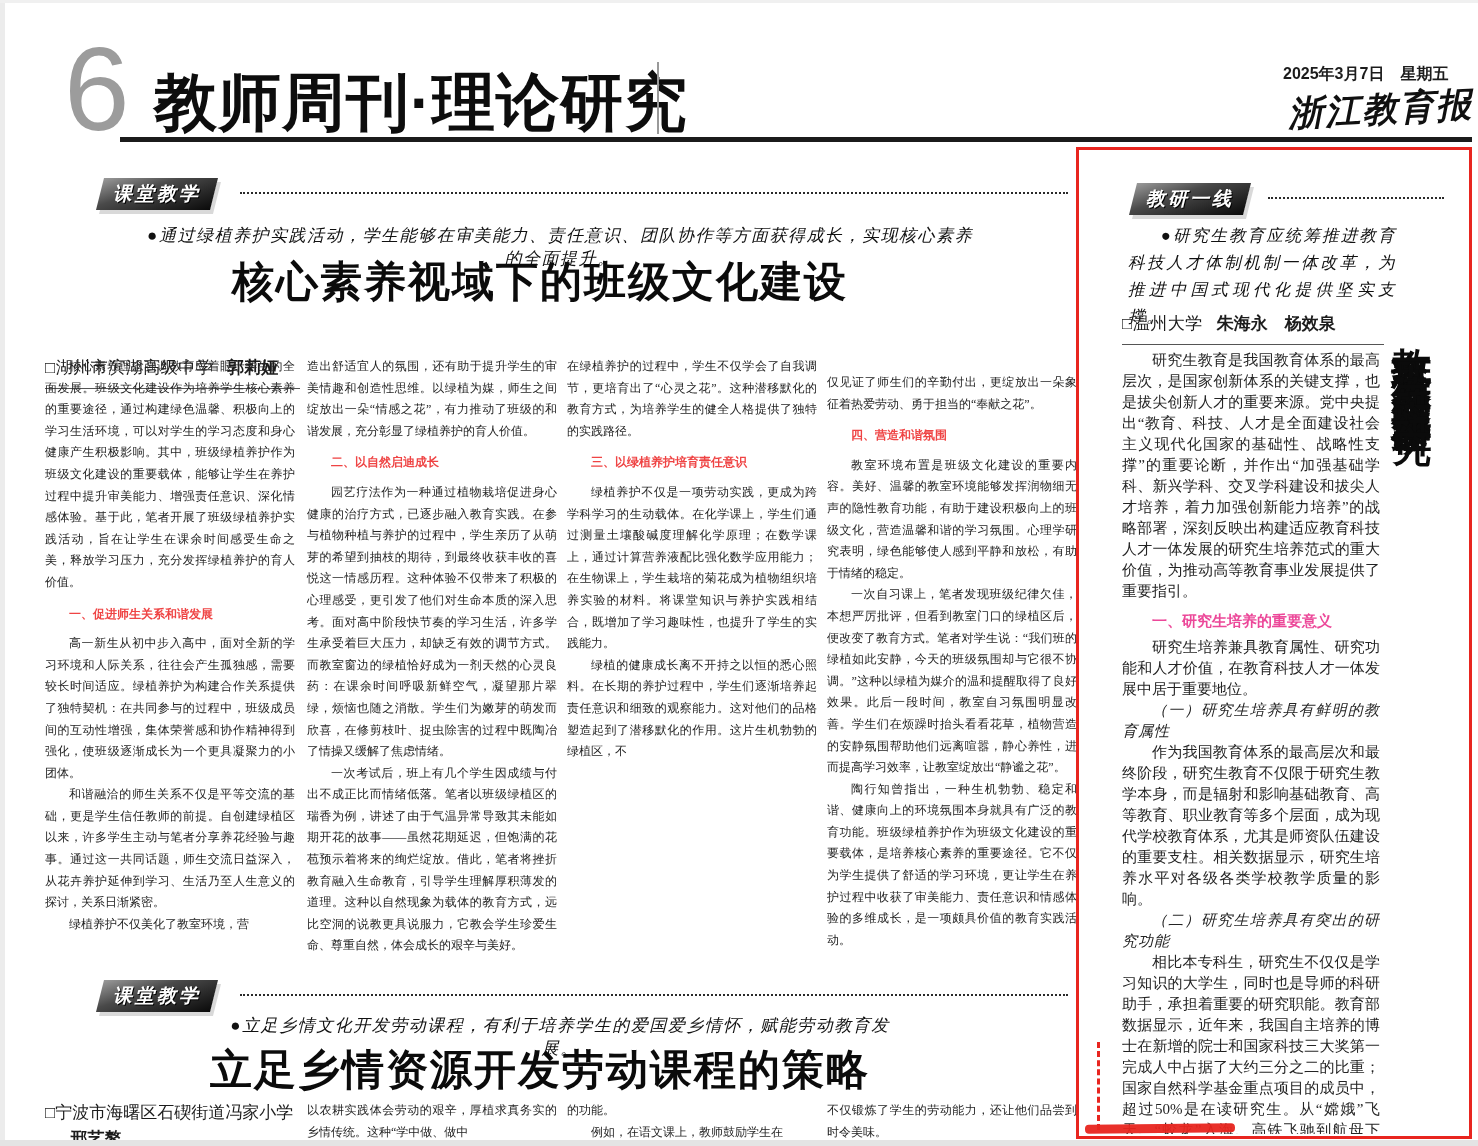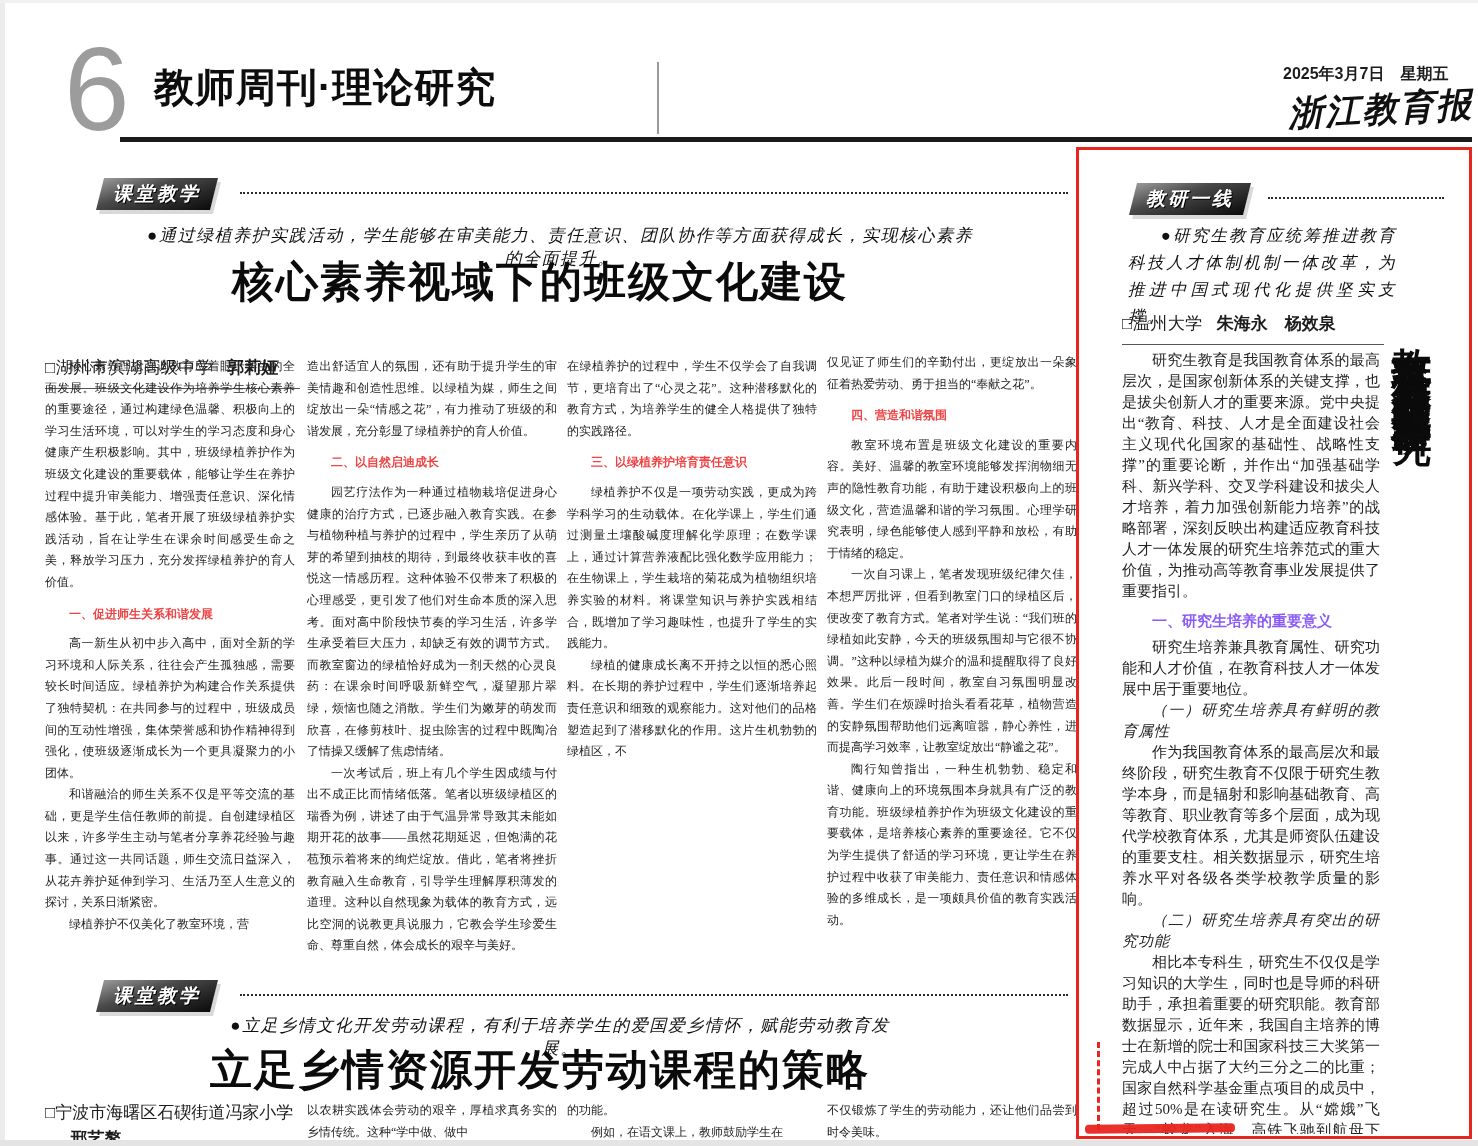--- a/index.html
+++ b/index.html
@@ -7,21 +7,21 @@
         font-family:"Liberation Serif",serif;color:#1c1c1c;}
   .abs{position:absolute;}
 
   
   .edge-left{left:0;top:0;width:5px;height:100%;background:#ececec;}
   .edge-top{left:0;top:0;width:100%;height:3px;background:#f0f0f0;}
   .edge-bottom{left:0;top:1140px;width:100%;height:6px;background:#e4e4e4;}
 
   
   .page-num{left:64px;top:30px;font-size:118px;line-height:1;color:#9c9c9c;font-family:"Liberation Sans",sans-serif;}
-  .section-title{left:154px;top:60px;font-size:40px;font-weight:900;letter-spacing:1px;color:#0d0d0d;
+  .section-title{left:154px;top:60px;font-size:63px;font-weight:900;letter-spacing:1px;color:#0d0d0d;
                  font-family:"Liberation Sans",sans-serif;}
   .hdr-divider{left:657px;top:62px;width:1.5px;height:72px;background:#999;}
   .hdr-info{left:674px;top:60px;font-size:15px;line-height:25px;font-weight:700;color:#222;
             font-family:"Liberation Sans",sans-serif;}
   .hdr-date{left:1283px;top:64px;font-size:16px;font-weight:700;font-family:"Liberation Sans",sans-serif;}
   .masthead{left:1288px;top:86px;font-size:35px;font-weight:700;font-style:italic;letter-spacing:2px;
             font-family:"DejaVu Serif",serif;transform:rotate(-3deg);color:#101010;}
   .hdr-rule{left:120px;top:137px;width:1352px;height:5px;background:#1b1b1b;}
 
   
@@ -42,21 +42,21 @@
 
   .col{width:250px;text-align:justify;font-size:12px;line-height:21.6px;color:#242424;}
   .col p{margin:0;text-indent:2em;}
   .col p.cont{text-indent:0;}
   .col p.sechead{font-weight:700;font-family:"Liberation Sans",sans-serif;margin:10px 0 8px;color:#ef4444;}
 
   
   .r-intro{text-align:justify;font-size:16.5px;line-height:27px;letter-spacing:1.5px;text-indent:2em;color:#111;}
   .r-col{width:258px;text-align:justify;font-size:15px;line-height:21px;color:#242424;}
   .r-col p{margin:0;text-indent:2em;}
-  .r-col p.sechead{font-weight:700;font-family:"Liberation Sans",sans-serif;margin:8px 0 6px;color:#8b5cf6;}
+  .r-col p.sechead{font-weight:700;font-family:"Liberation Sans",sans-serif;margin:8px 0 6px;color:#ec4899;}
   .r-col p.kaiti{font-style:italic;letter-spacing:1px;}
   .vtitle{writing-mode:vertical-rl;text-orientation:upright;font-size:40px;font-weight:900;letter-spacing:4px;
           font-family:"Liberation Sans",sans-serif;color:#0b0b0b;line-height:1.1;}
 
   
   .red-box{border:3px solid #e8251f;}
   .red-dash{border-left:3px dashed #e8251f;width:0;}
   .red-marker{background:#e8251f;border-radius:4px;transform:rotate(-0.6deg);opacity:.95;}
 </style>
 </head>
@@ -101,21 +101,21 @@
     <p>一次考试后，班上有几个学生因成绩与付出不成正比而情绪低落。笔者以班级绿植区的瑞香为例，讲述了由于气温异常导致其未能如期开花的故事——虽然花期延迟，但饱满的花苞预示着将来的绚烂绽放。借此，笔者将挫折教育融入生命教育，引导学生理解厚积薄发的道理。这种以自然现象为载体的教育方式，远比空洞的说教更具说服力，它教会学生珍爱生命、尊重自然，体会成长的艰辛与美好。</p>
   </div>
 
   <div class="abs col" style="left:567px;top:356px;height:582px;">
     <p class="cont">在绿植养护的过程中，学生不仅学会了自我调节，更培育出了“心灵之花”。这种潜移默化的教育方式，为培养学生的健全人格提供了独特的实践路径。</p>
     <p class="sechead">三、以绿植养护培育责任意识</p>
     <p>绿植养护不仅是一项劳动实践，更成为跨学科学习的生动载体。在化学课上，学生们通过测量土壤酸碱度理解化学原理；在数学课上，通过计算营养液配比强化数学应用能力；在生物课上，学生栽培的菊花成为植物组织培养实验的材料。将课堂知识与养护实践相结合，既增加了学习趣味性，也提升了学生的实践能力。</p>
     <p>绿植的健康成长离不开持之以恒的悉心照料。在长期的养护过程中，学生们逐渐培养起责任意识和细致的观察能力。这对他们的品格塑造起到了潜移默化的作用。这片生机勃勃的绿植区，不</p>
   </div>
 
-  <div class="abs col" style="left:827px;top:352px;height:582px;">
+  <div class="abs col" style="left:827px;top:372px;height:582px;">
     <p class="cont">仅见证了师生们的辛勤付出，更绽放出一朵象征着热爱劳动、勇于担当的“奉献之花”。</p>
     <p class="sechead">四、营造和谐氛围</p>
     <p>教室环境布置是班级文化建设的重要内容。美好、温馨的教室环境能够发挥润物细无声的隐性教育功能，有助于建设积极向上的班级文化，营造温馨和谐的学习氛围。心理学研究表明，绿色能够使人感到平静和放松，有助于情绪的稳定。</p>
     <p>一次自习课上，笔者发现班级纪律欠佳，本想严厉批评，但看到教室门口的绿植区后，便改变了教育方式。笔者对学生说：“我们班的绿植如此安静，今天的班级氛围却与它很不协调。”这种以绿植为媒介的温和提醒取得了良好效果。此后一段时间，教室自习氛围明显改善。学生们在烦躁时抬头看看花草，植物营造的安静氛围帮助他们远离喧嚣，静心养性，进而提高学习效率，让教室绽放出“静谧之花”。</p>
     <p>陶行知曾指出，一种生机勃勃、稳定和谐、健康向上的环境氛围本身就具有广泛的教育功能。班级绿植养护作为班级文化建设的重要载体，是培养核心素养的重要途径。它不仅为学生提供了舒适的学习环境，更让学生在养护过程中收获了审美能力、责任意识和情感体验的多维成长，是一项颇具价值的教育实践活动。</p>
   </div>
 
   <div class="abs" style="left:100px;top:980px;">
     <span class="banner-inner"><span class="banner-text">课堂教学</span></span>
   </div>

